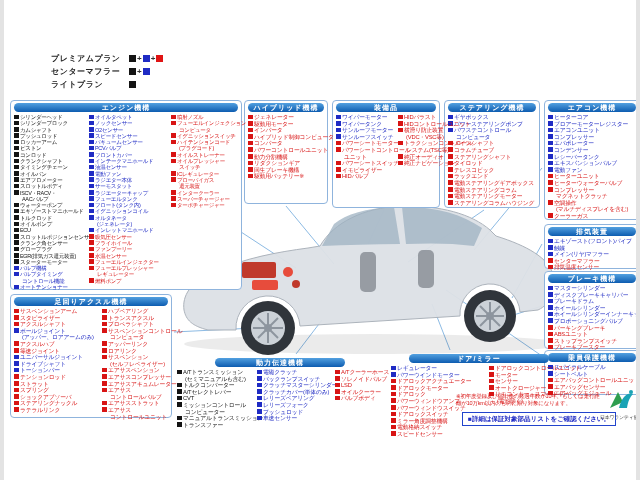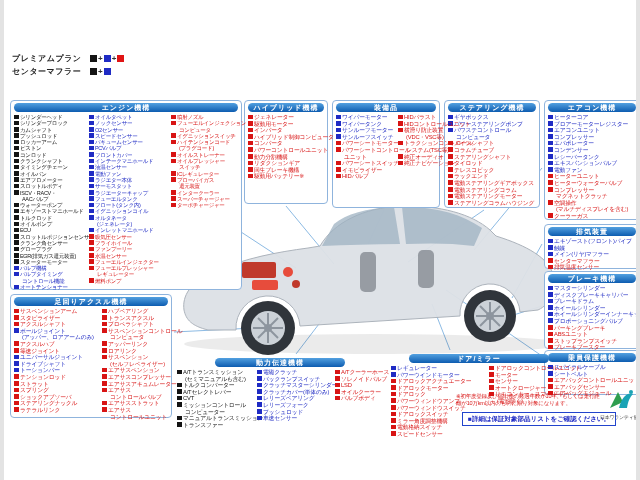--- a/index.html
+++ b/index.html
@@ -39,21 +39,21 @@
   #sec-powertrain .col:nth-child(1){width:80px}
   #sec-powertrain .col:nth-child(2){width:78px}
   #sec-powertrain .col:nth-child(3){width:54px}
   #sec-door{left:384px;top:352px;width:164px;height:88px;}
   #sec-door .sec-header{width:140px;margin:0 0 2px 18px;}
   #sec-door .col:nth-child(1){width:98px}
   #sec-door .col:nth-child(2){width:64px}
   
   #legend{position:absolute;left:8px;top:52px;z-index:2;}
   .lg-row{display:flex;align-items:center;height:13px;}
-  .lg-label{font-size:8px;font-weight:bold;color:#222;width:78px;letter-spacing:0.5px;}
+  .lg-label{font-size:8px;font-weight:bold;color:#222;width:78px;letter-spacing:0.5px;margin-left:39px;}
   .lg-sq{display:inline-block;width:7px;height:7px;}
   .sq-black{background:#141414;} .sq-blue{background:#1f2bc4;} .sq-red{background:#e01414;}
   .plus{font-size:8px;font-weight:bold;color:#333;margin:0 1px;}
   
   #footnote{position:absolute;left:452px;top:393px;width:146px;z-index:3;color:#d81414;font-size:5.5px;line-height:6.8px;letter-spacing:-0.2px;}
   #detailbox{position:absolute;left:458px;top:412px;z-index:3;background:#fff;border:1px solid #2244cc;color:#1f2bc4;font-weight:bold;font-size:6.5px;line-height:8px;padding:2px 5px;}
   #logo{position:absolute;left:596px;top:388px;width:42px;z-index:3;text-align:center;}
   #logo .caption{font-size:5px;color:#444;letter-spacing:-0.3px;white-space:nowrap;}
 </style>
 </head>
@@ -121,20 +121,24 @@
         <span class="lg-sq sq-blue"></span>
         <span class="plus">+</span>
         <span class="lg-sq sq-red"></span>
       </div>
       <div class="lg-row">
         <span class="lg-label">センターマフラー</span>
         <span class="lg-sq sq-black"></span>
         <span class="plus">+</span>
         <span class="lg-sq sq-blue"></span>
       </div>
+      <div class="lg-row">
+        <span class="lg-label">ライトプラン</span>
+        <span class="lg-sq sq-black"></span>
+      </div>
     </div>
 
   <div class="section boxed" id="sec-aircon">
       <div class="sec-header">エアコン機構</div>
       <div class="cols">
         <div class="col">
           <div class="item c-b"><span class="sq"></span>ヒーターコア</div>
           <div class="item c-b"><span class="sq"></span>ブロアーモーターレジスター</div>
           <div class="item c-b"><span class="sq"></span>エアコンユニット</div>
           <div class="item c-b"><span class="sq"></span>コンプレッサー</div>

